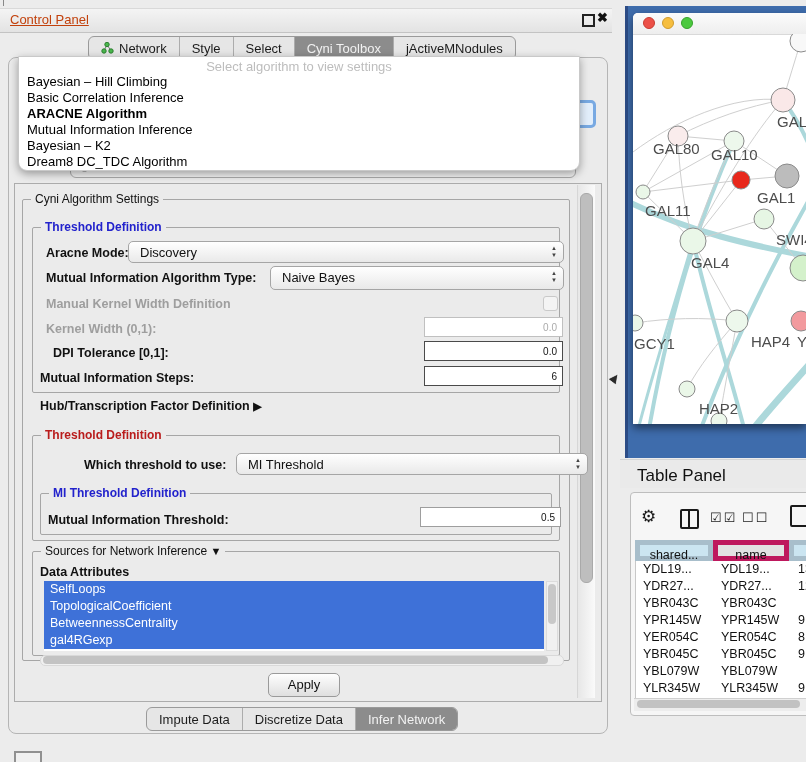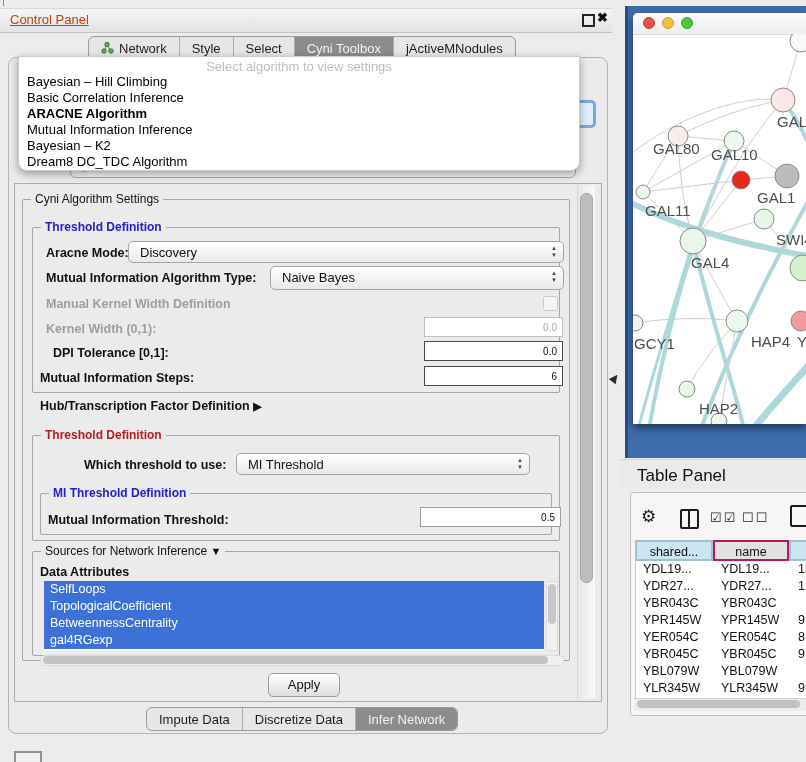--- a/index.html
+++ b/index.html
@@ -77,21 +77,21 @@
   .tp-title{left:637px;top:466px;font-size:17px;}
   .tp-panel{left:630px;top:492px;width:182px;height:222px;background:#F6F6F6;border:1px solid #BEBEBE;border-radius:4px;}
   .tb-gear{left:641px;top:506px;font-size:17px;color:#1A1A1A;}
   .tb-split{left:680px;top:509px;width:15px;height:16px;border:2px solid #1A1A1A;border-radius:2px;}
   .tb-split-mid{left:688px;top:509px;width:2px;height:20px;background:#1A1A1A;}
   .tb-checks{left:710px;top:510px;font-size:13px;letter-spacing:2px;color:#1A1A1A;}
   .tb-unchecks{left:742px;top:510px;font-size:13px;letter-spacing:2px;color:#1A1A1A;}
   .tb-doc{left:790px;top:505px;width:14px;height:18px;border:2px solid #1A1A1A;border-radius:2px;background:#F6F6F6;}
   .thead{left:635px;top:540px;width:171px;height:21px;overflow:hidden;}
   .th{position:absolute;top:0;height:21px;line-height:21px;text-align:center;font-size:12.5px;
-      border:2px solid #be185d;background:#E2E2E2;box-sizing:border-box;}
+      border:5px solid #be185d;background:#E2E2E2;box-sizing:border-box;}
   .th.sel{background:#CBE5F1;border-color:#A8BECB;}
   .tbody{left:635px;top:561px;width:171px;height:140px;overflow:hidden;background:#FFF;border-left:1px solid #C8C8C8;}
   .tr{height:17px;white-space:nowrap;}
   .tr span{display:inline-block;height:17px;line-height:17px;font-size:12.5px;box-sizing:border-box;
            padding-left:7px;overflow:hidden;vertical-align:top;}
   .tp-htrack{left:634px;top:698px;width:172px;height:12px;background:#EDEDED;border-top:1px solid #D0D0D0;}
   .tp-hthumb{left:637px;top:700px;width:163px;height:8px;background:#C2C2C2;border-radius:4px;}
 </style>
 </head>
 <body>
@@ -180,21 +180,21 @@
 
   <div class="lbl" style="left:40px;top:399px;">
     <span>Hub/Transcription Factor Definition</span>
     <span class="arrow-glyph">▶</span>
   </div>
 
   <div class="group" style="left:32px;top:435px;width:526px;height:104px;">
     <span class="gtitle green">Threshold Definition</span>
   </div>
   <div class="lbl" style="left:84px;top:458px;">Which threshold to use:</div>
-  <div class="combo" style="left:236px;top:453px;width:294px;height:22px;">
+  <div class="combo" style="left:236px;top:453px;width:352px;height:22px;">
     <span>MI Threshold</span>
     <span class="stepper"><span>▲</span><br><span>▼</span></span>
   </div>
   <div class="group" style="left:40px;top:493px;width:510px;height:40px;">
     <span class="gtitle blue">MI Threshold Definition</span>
   </div>
   <div class="lbl" style="left:48px;top:513px;">Mutual Information Threshold:</div>
   <div class="field soft" style="left:420px;top:507px;width:141px;height:20px;">0.5</div>
 
   <div class="group" style="left:32px;top:551px;width:526px;height:103px;">

